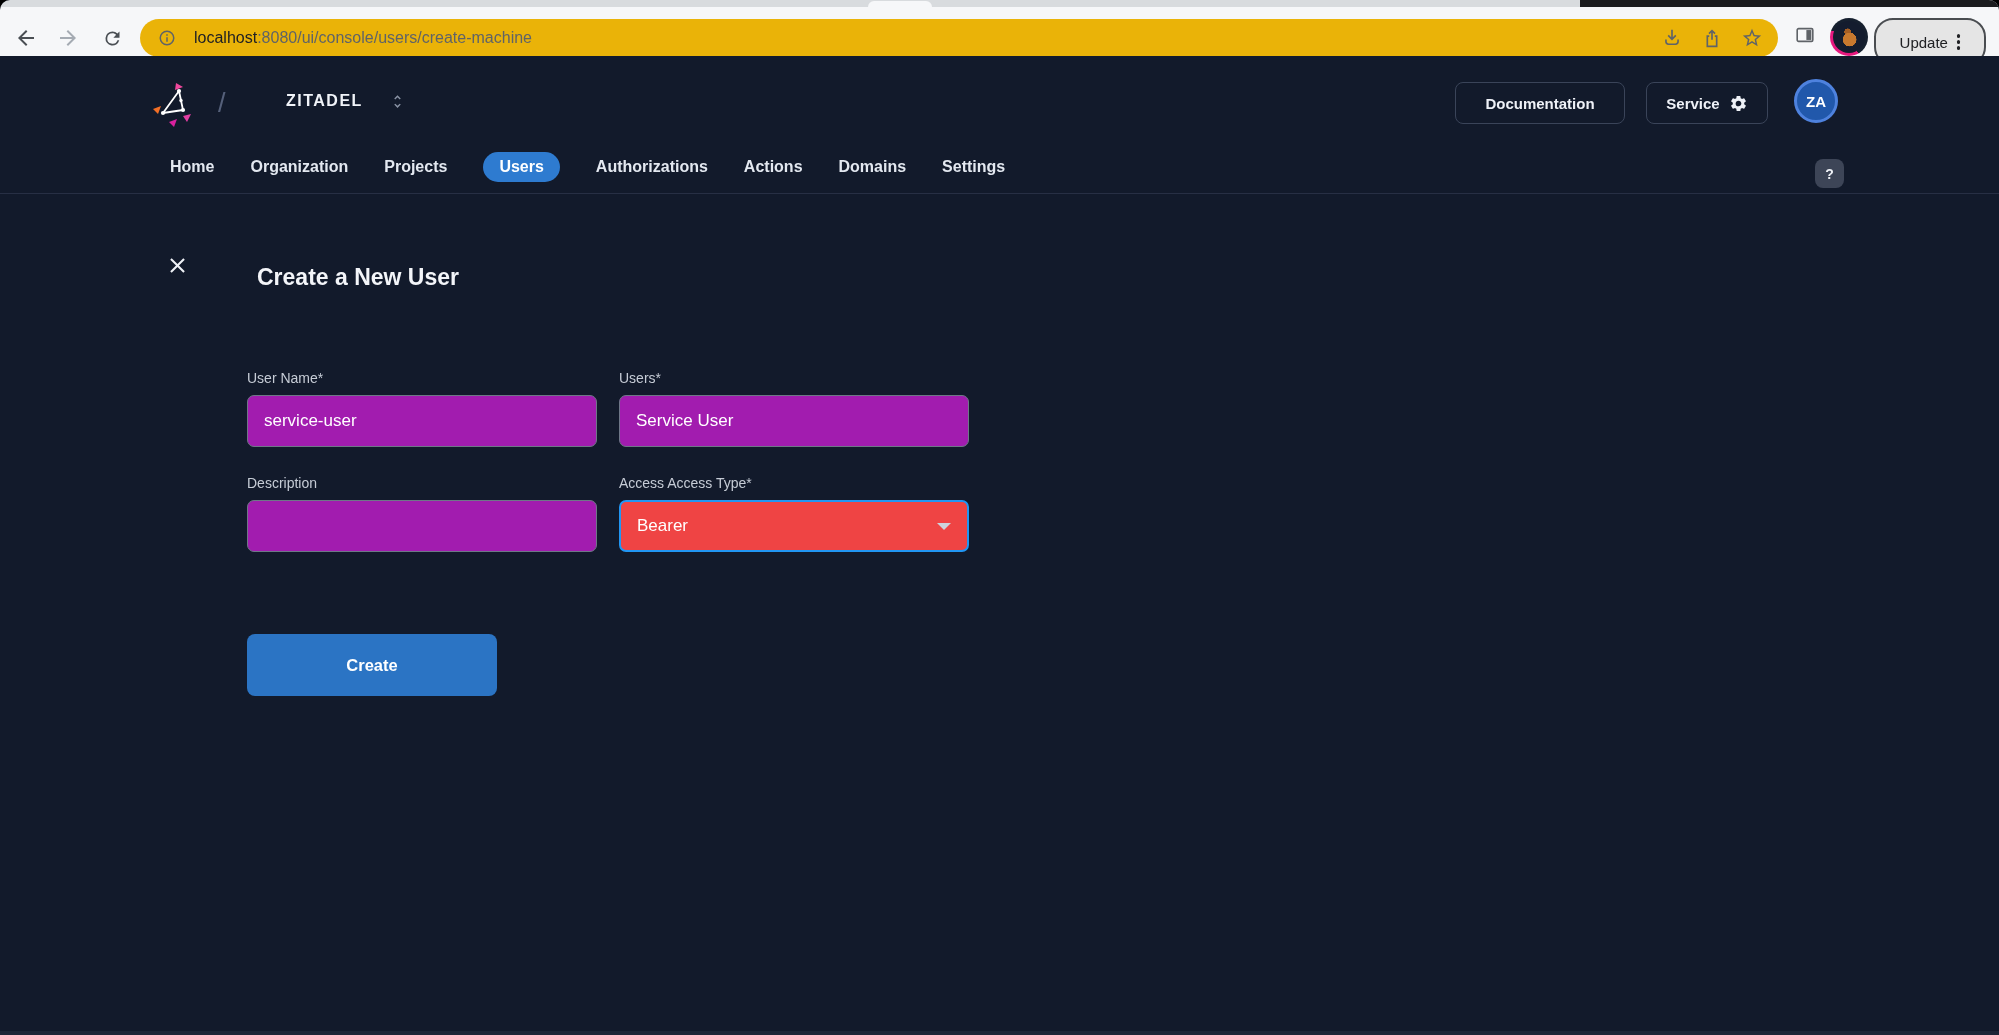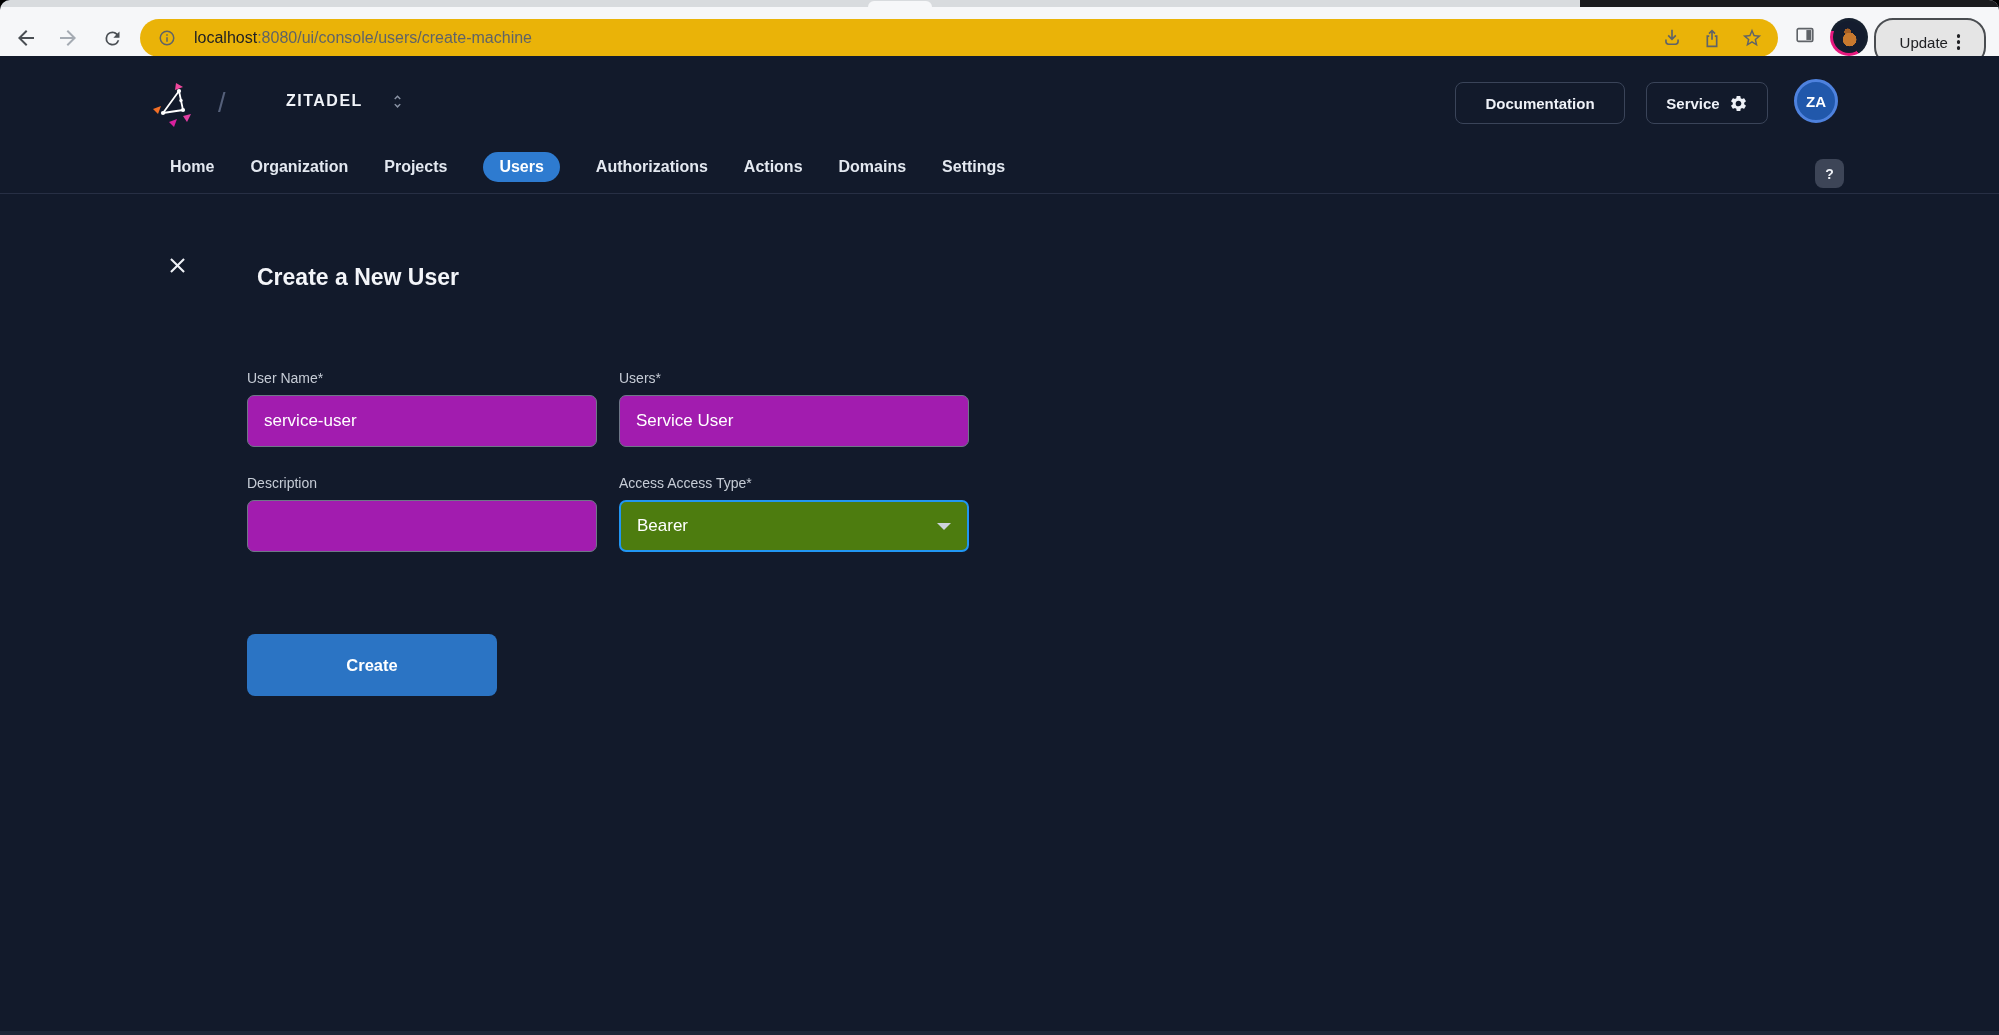--- a/index.html
+++ b/index.html
@@ -51,21 +51,21 @@
   .help-btn{position:absolute;left:1815px;top:103px;width:29px;height:29px;border-radius:8px;background:#3d4557;
     display:flex;align-items:center;justify-content:center;font-size:14px;font-weight:700;color:#eef1f6;cursor:pointer;}
 
   
   .close-btn{position:absolute;left:163px;top:195px;width:28px;height:28px;display:flex;align-items:center;justify-content:center;cursor:pointer;}
   .page-title{position:absolute;left:243px;top:194px;font-size:23px;font-weight:600;color:#f3f5f9;}
   .form-col{position:absolute;width:350px;}
   .f-label{font-size:14px;color:#c6ccd6;margin-bottom:9px;}
   .f-input{width:100%;height:52px;box-sizing:border-box;background:#a21caf;border:1px solid #6e7787;border-radius:7px;
     color:#fff;font-size:17px;padding:0 16px;font-family:"Liberation Sans",sans-serif;outline:none;}
-  .f-select{width:100%;height:52px;box-sizing:border-box;background:#4d7c0f;border:2px solid #2196f3;border-radius:7px;
+  .f-select{width:100%;height:52px;box-sizing:border-box;background:#ef4444;border:2px solid #2196f3;border-radius:7px;
     color:#fff;font-size:17px;padding:0 16px;display:flex;align-items:center;justify-content:space-between;cursor:pointer;}
   .caret{width:0;height:0;border-left:7px solid transparent;border-right:7px solid transparent;border-top:7px solid #cdd3dc;}
   .create-btn{position:absolute;left:247px;top:578px;width:250px;height:62px;background:#2b74c4;border:none;border-radius:8px;
     color:#fff;font-size:16.5px;font-weight:600;font-family:"Liberation Sans",sans-serif;cursor:pointer;}
   .bottom-strip{position:absolute;left:0;right:0;bottom:0;height:4px;background:#1d2638;}
 </style>
 </head>
 <body>
 
 <div class="screen">

